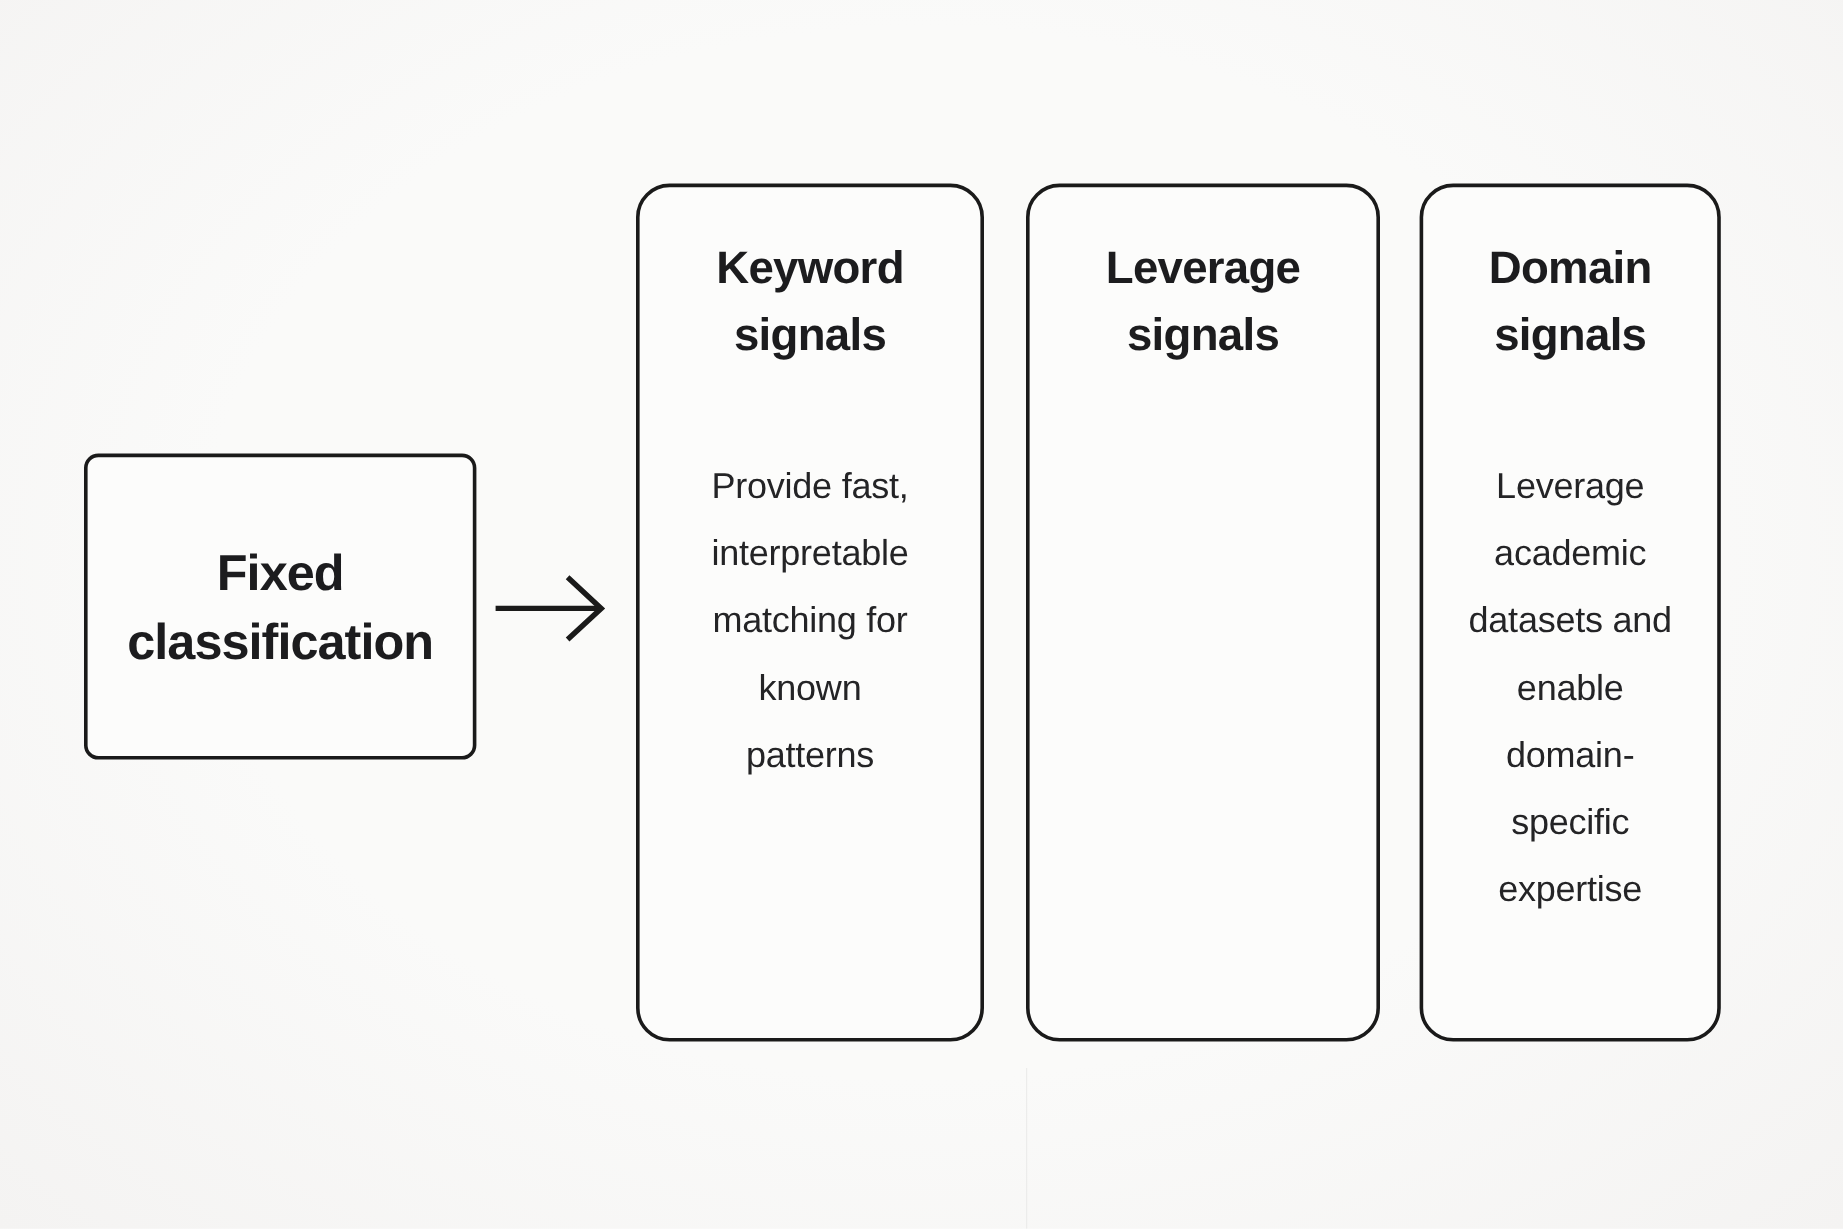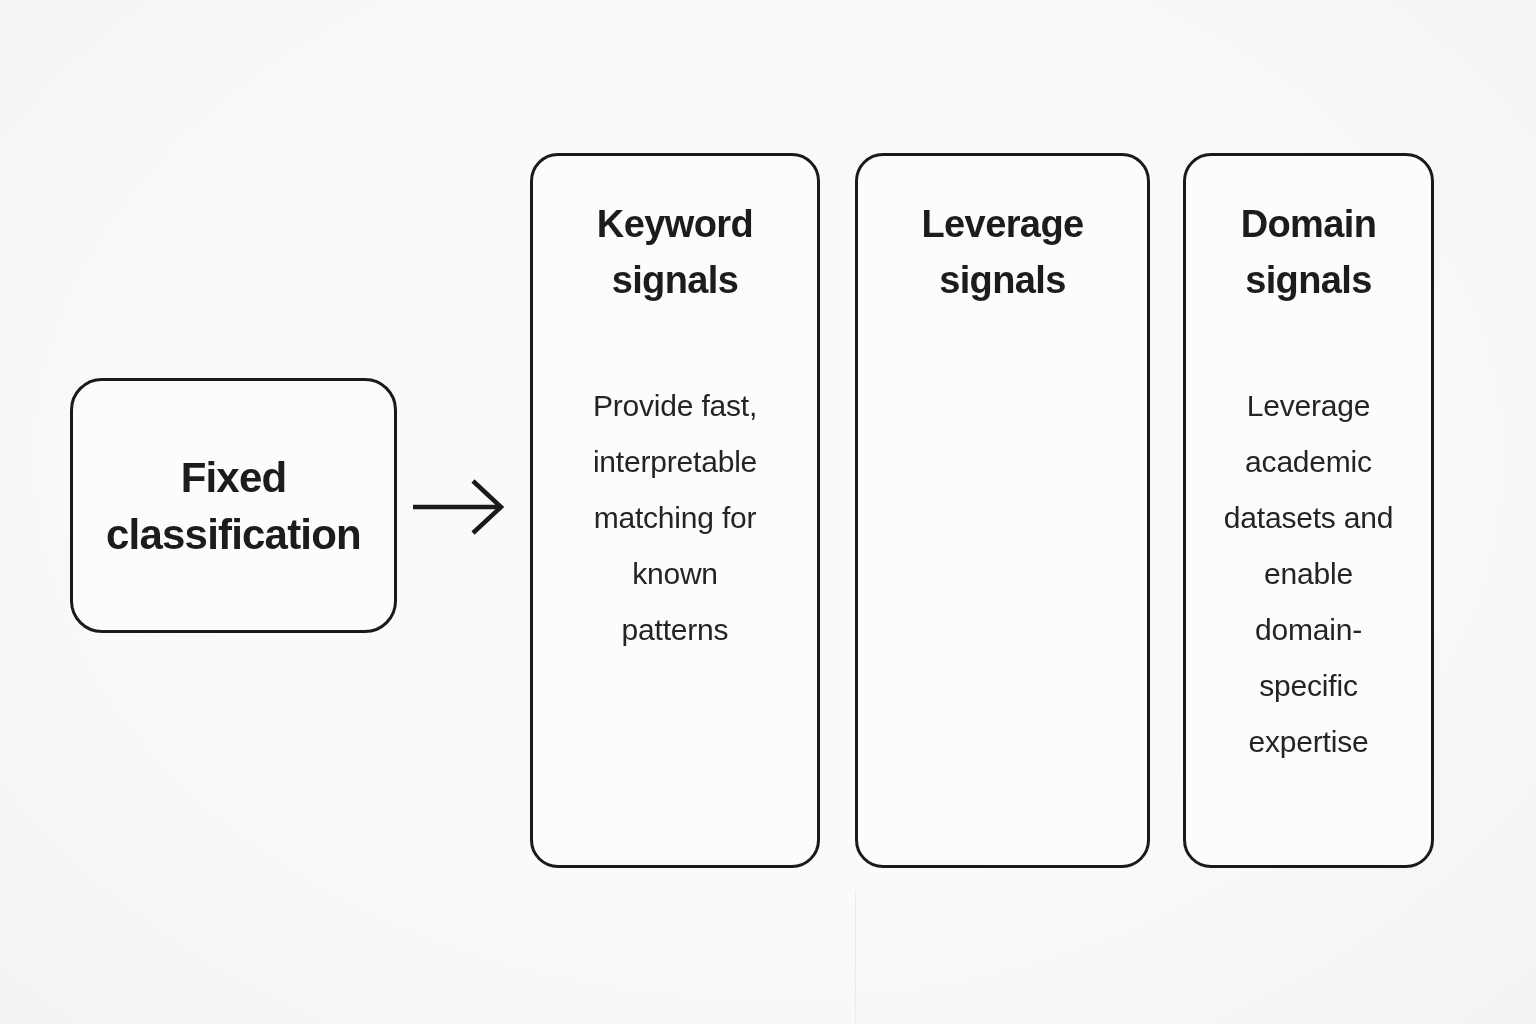--- a/index.html
+++ b/index.html
@@ -18,21 +18,21 @@
     position: absolute;
     box-sizing: border-box;
     background: #fcfcfb;
     border: 3.5px solid #1a1a1a;
   }
   .source-box {
     left: 70px;
     top: 378px;
     width: 327px;
     height: 255px;
-    border-radius: 32px;
+    border-radius: 12px;
     display: flex;
     align-items: center;
     justify-content: center;
   }
   .source-label {
     font-size: 42px;
     font-weight: 700;
     line-height: 57px;
     letter-spacing: -0.8px;
     color: #1c1c1e;

